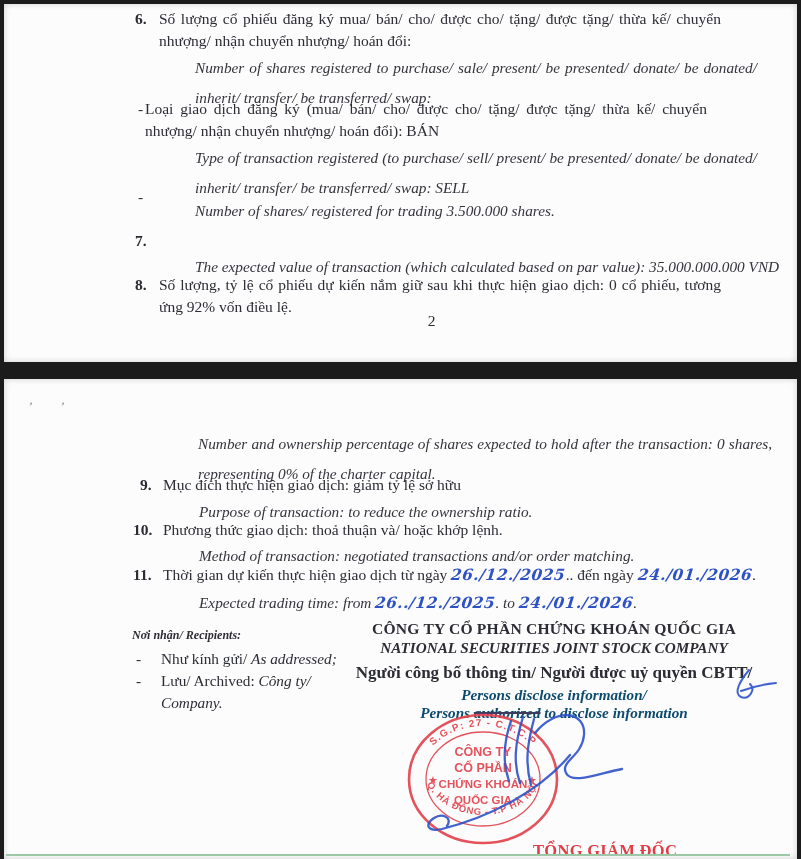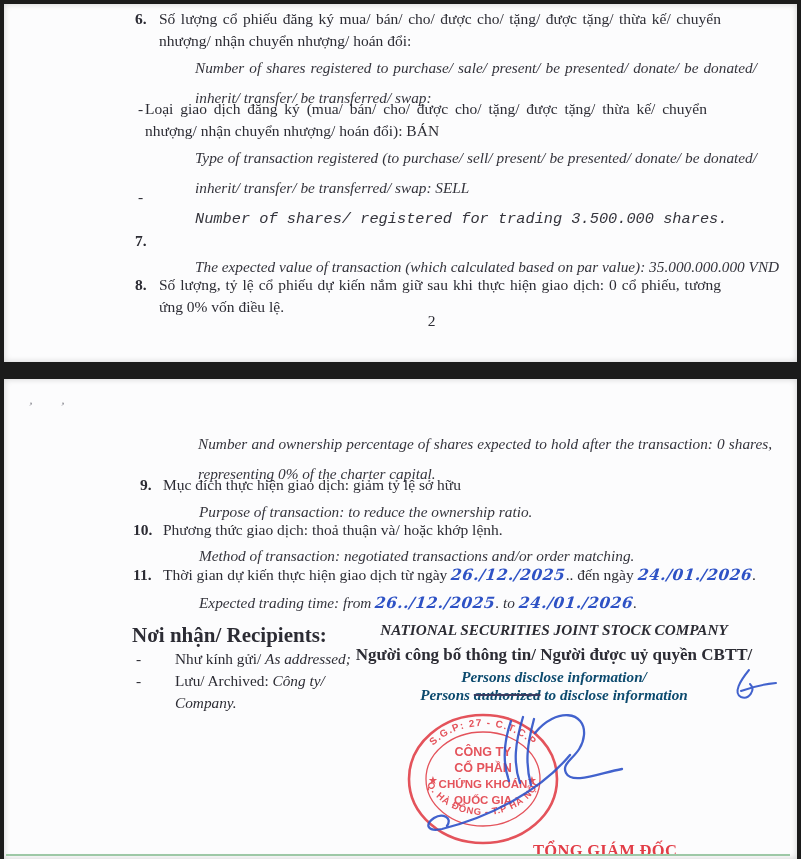--- a/index.html
+++ b/index.html
@@ -10,22 +10,22 @@
   #page2{top:379px;height:480px;}
   .abs{position:absolute;}
   .marker{font-weight:bold;font-size:15.5px;line-height:22px;}
   .dashm{font-weight:normal;font-size:15.5px;line-height:22px;}
   .vi{font-size:15.5px;line-height:22px;text-align:justify;text-align-last:left;}
   .en{font-size:15.3px;line-height:30px;font-style:italic;color:#34343c;text-align:justify;text-align-last:left;margin-left:36px;}
   .oneline{white-space:nowrap;text-align:left;}
   .pagenum{font-size:15.5px;text-align:center;}
   .hand{color:#2e52c5;font-style:italic;font-weight:bold;font-family:"DejaVu Serif",serif;
         display:inline-block;transform:skewX(-6deg);letter-spacing:.5px;font-size:15.5px;}
-  .recip-head{font-size:21px;font-weight:bold;line-height:22px;}
-  .recip-line{font-size:15.3px;line-height:22px;white-space:nowrap;margin-left:14px;}
+  .recip-head{font-size:12px;font-weight:bold;font-style:italic;line-height:22px;}
+  .recip-line{font-size:15.3px;line-height:22px;white-space:nowrap;}
   .center-block{text-align:center;}
   .company-vi{font-size:15.6px;font-weight:bold;letter-spacing:.2px;}
   .company-en{font-size:15.2px;font-weight:bold;font-style:italic;}
   .discloser{font-size:17px;font-weight:bold;}
   .persons{font-size:15.2px;font-weight:bold;font-style:italic;color:#0c4a6e;}
   .struck{text-decoration:line-through;text-decoration-thickness:1.5px;text-decoration-color:#3c3c60;}
   .mark{font-size:13px;color:#8a8a92;display:inline-block;transform:rotate(12deg);}
   .gm-title{font-size:16.5px;font-weight:bold;color:#e23d47;letter-spacing:.3px;white-space:nowrap;}
   .teal-line{position:absolute;left:2px;right:7px;bottom:3px;height:2px;background:#9dc8a6;}
   svg text{font-family:"Liberation Sans","DejaVu Sans",sans-serif;}
@@ -39,27 +39,27 @@
 
     <span class="abs marker" style="left:131px;top:4px;">6.</span>
     <div class="abs vi" style="left:155px;top:4px;width:562px;">Số lượng cổ phiếu đăng ký mua/ bán/ cho/ được cho/ tặng/ được tặng/ thừa kế/ chuyển nhượng/ nhận chuyển nhượng/ hoán đổi:</div>
     <div class="abs en" style="left:155px;top:49px;width:562px;">Number of shares registered to purchase/ sale/ present/ be presented/ donate/ be donated/ inherit/ transfer/ be transferred/ swap:</div>
 
     <span class="abs dashm" style="left:134px;top:94px;">-</span>
     <div class="abs vi" style="left:141px;top:94px;width:562px;">Loại giao dịch đăng ký (mua/ bán/ cho/ được cho/ tặng/ được tặng/ thừa kế/ chuyển nhượng/ nhận chuyển nhượng/ hoán đổi): BÁN</div>
     <div class="abs en" style="left:155px;top:139px;width:562px;">Type of transaction registered (to purchase/ sell/ present/ be presented/ donate/ be donated/ inherit/ transfer/ be transferred/ swap: SELL</div>
 
     <span class="abs dashm" style="left:134px;top:182px;">-</span>
-    <div class="abs en oneline" style="left:155px;top:200px;width:600px;font-family:Liberation Mono, monospace;">Number of shares/ registered for trading 3.500.000 shares.</div>
+    <div class="abs en oneline" style="left:155px;top:192px;width:600px;">Number of shares/ registered for trading 3.500.000 shares.</div>
 
     <span class="abs marker" style="left:131px;top:226px;">7.</span>
     <div class="abs en oneline" style="left:155px;top:248px;width:630px;">The expected value of transaction (which calculated based on par value): 35.000.000.000 VND</div>
 
     <span class="abs marker" style="left:131px;top:270px;">8.</span>
-    <div class="abs vi" style="left:155px;top:270px;width:562px;">Số lượng, tỷ lệ cổ phiếu dự kiến nắm giữ sau khi thực hiện giao dịch: 0 cổ phiếu, tương ứng 0% vốn điều lệ.</div>
+    <div class="abs vi" style="left:155px;top:270px;width:562px;">Số lượng, tỷ lệ cổ phiếu dự kiến nắm giữ sau khi thực hiện giao dịch: 0 cổ phiếu, tương ứng 92% vốn điều lệ.</div>
 
     <div class="abs pagenum" style="left:155px;top:308px;width:545px;">2</div>
   </div>
 
   <div class="page" id="page2">
 
     <span class="abs mark" style="left:24px;top:20px;">’</span>
     <span class="abs mark" style="left:56px;top:20px;">’</span>
 
     <div class="abs en" style="left:158px;top:50px;width:574px;">Number and ownership percentage of shares expected to hold after the transaction: 0 shares, representing 0% of the charter capital.</div>
@@ -85,20 +85,21 @@
     <div class="abs recip-line" style="left:157px;top:269px;">
       <span>Như kính gửi/ </span><span style="font-style:italic;">As addressed;</span>
     </div>
     <span class="abs dashm" style="left:132px;top:291px;">-</span>
     <div class="abs recip-line" style="left:157px;top:291px;">
       <span>Lưu/ Archived: </span><span style="font-style:italic;">Công ty/</span>
     </div>
     <div class="abs recip-line" style="left:157px;top:313px;font-style:italic;">Company.</div>
 
     <div class="abs center-block" style="left:346px;top:241px;width:408px;">
+      <div class="company-vi">CÔNG TY CỔ PHẦN CHỨNG KHOÁN QUỐC GIA</div>
       <div class="company-en" style="margin-top:1px;">NATIONAL SECURITIES JOINT STOCK COMPANY</div>
       <div class="discloser" style="margin-top:6px;">Người công bố thông tin/ Người được uỷ quyền CBTT/</div>
       <div class="persons" style="margin-top:3px;">Persons disclose information/</div>
       <div class="persons"><span>Persons </span><span class="struck">authorized</span><span> to disclose information</span></div>
     </div>
 
     <svg class="abs" style="left:0;top:280px;" width="793" height="200" viewBox="0 0 793 200">
 
       <g opacity="0.92">
         <ellipse cx="479" cy="120" rx="74" ry="64" fill="none" stroke="#e2454e" stroke-width="2.6"></ellipse>

